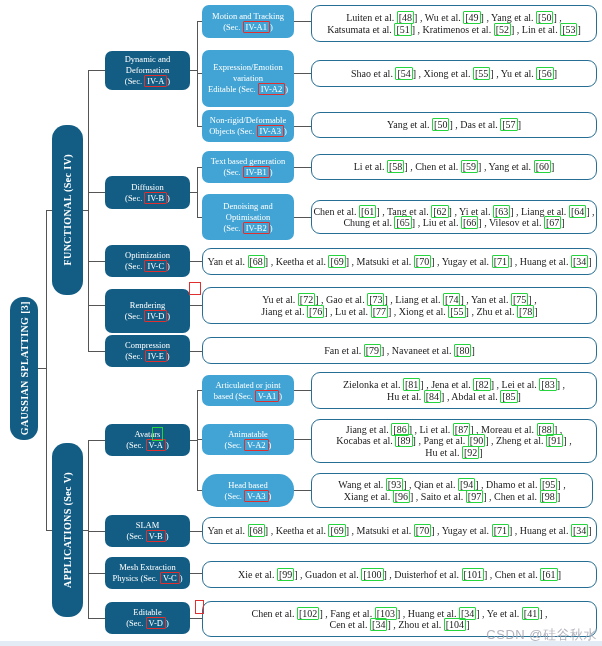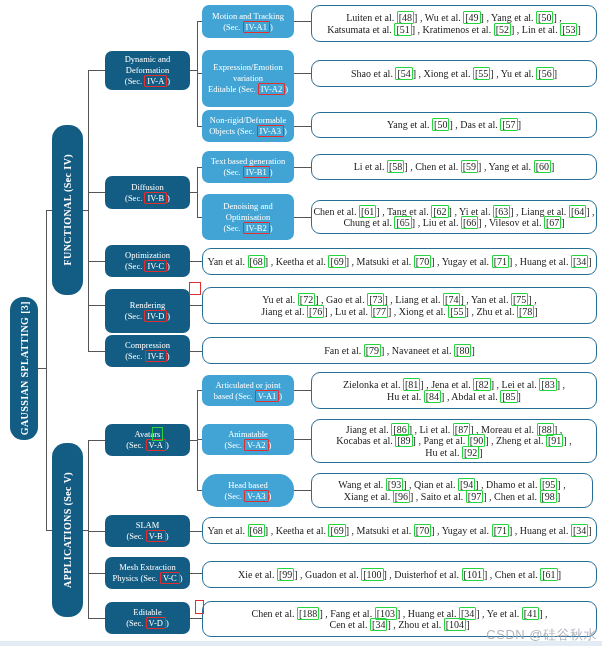--- a/index.html
+++ b/index.html
@@ -175,16 +175,16 @@
       <div class="cline">Wang et al. <span class="gref">[93</span>] , Qian et al. <span class="gref">[94</span>] , Dhamo et al. <span class="gref">[95</span>] ,</div>
       <div class="cline">Xiang et al. <span class="gref">[96</span>] , Saito et al. <span class="gref">[97</span>] , Chen et al. <span class="gref">[98</span>]</div>
     </div>
     <div class="cite" style="left: 202px; top: 517px; width: 395px; height: 27px;">
       <div class="cline">Yan et al. <span class="gref">[68</span>] , Keetha et al. <span class="gref">[69</span>] , Matsuki et al. <span class="gref">[70</span>] , Yugay et al. <span class="gref">[71</span>] , Huang et al. <span class="gref">[34</span>]</div>
     </div>
     <div class="cite" style="left: 202px; top: 561px; width: 395px; height: 27px;">
       <div class="cline">Xie et al. <span class="gref">[99</span>] , Guadon et al. <span class="gref">[100</span>] , Duisterhof et al. <span class="gref">[101</span>] , Chen et al. <span class="gref">[61</span>]</div>
     </div>
     <div class="cite" style="left: 202px; top: 601px; width: 395px; height: 36px;">
-      <div class="cline">Chen et al. <span class="gref">[188</span>] , Fang et al. <span class="gref">[103</span>] , Huang et al. <span class="gref">[34</span>] , Ye et al. <span class="gref">[41</span>] ,</div>
+      <div class="cline">Chen et al. <span class="gref">[102</span>] , Fang et al. <span class="gref">[103</span>] , Huang et al. <span class="gref">[34</span>] , Ye et al. <span class="gref">[41</span>] ,</div>
       <div class="cline">Cen et al. <span class="gref">[34</span>] , Zhou et al. <span class="gref">[104</span>]</div>
     </div>
   </div>
 
 </body></html>

